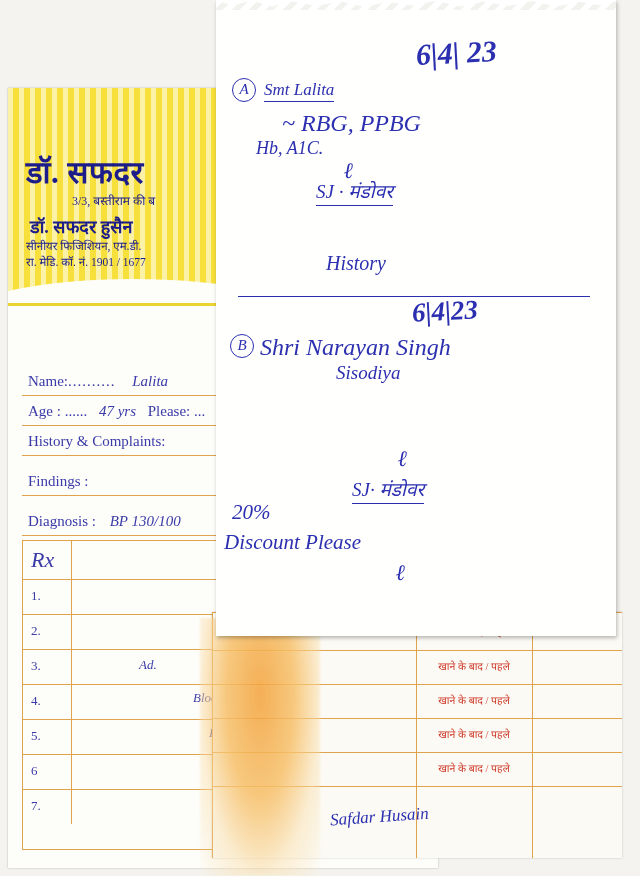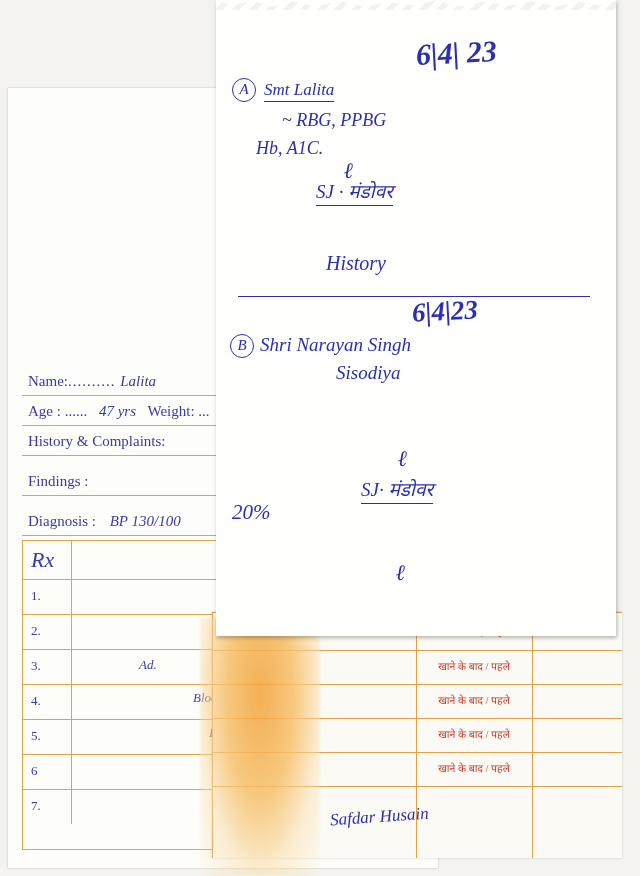--- a/index.html
+++ b/index.html
@@ -172,30 +172,37 @@
     font-size:15px;font-style:italic;
   }
 </style>
 </head>
 <body>
 
 <div class="page">
 
   <div class="pad">
 
+    <div class="pad-header">
+      <div class="doc-name">डॉ. सफदर</div>
+      <div class="doc-addr">3/3, बस्तीराम की ब</div>
+      <div class="doc-name2">डॉ. सफदर हुसैन</div>
+      <div class="doc-qual">सीनीयर फिजिशियन, एम.डी.</div>
+      <div class="doc-reg">रा. मेडि. कॉ. नं. 1901 / 1677</div>
+    </div>
 
     <div class="field-row" style="top:278px;">
       <span>Name:</span><span class="dots">..........</span>
-      <span style="font-family:'Liberation Serif',serif;font-style:italic;margin-left:1px;">Lalita</span>
+      <span style="font-family:'Liberation Serif',serif;font-style:italic;margin-left:13px;">Lalita</span>
     </div>
 
     <div class="field-row" style="top:308px;">
       <span>Age : ......</span>
       <span style="font-style:italic;margin:0 8px;">47 yrs</span>
-      <span>Weight: ...</span>
+      <span>Please: ...</span>
     </div>
 
     <div class="field-row" style="top:338px;">
       <span>History &amp; Complaints:</span>
     </div>
 
     <div class="field-row" style="top:378px;">
       <span>Findings :</span>
     </div>
 
@@ -297,39 +304,40 @@
   <div class="note">
     <div class="torn"></div>
 
     <div class="hw hw-strong" style="left:200px;top:36px;font-size:30px;transform:rotate(-3deg);">6|4| 23</div>
 
     <div class="hw" style="left:16px;top:78px;">
       <span class="circ">A</span>
     </div>
     <div class="hw ul" style="left:48px;top:80px;font-size:17px;">Smt Lalita</div>
 
-    <div class="hw" style="left:66px;top:110px;font-size:18px;">~ RBG, PPBG</div>
+    <div class="hw" style="left:66px;top:110px;font-size:24px;">~ RBG, PPBG</div>
     <div class="hw" style="left:40px;top:138px;font-size:18px;">Hb, A1C.</div>
 
     <div class="hw hw-strong" style="left:128px;top:158px;font-size:22px;">ℓ</div>
     <div class="hw ul" style="left:100px;top:178px;font-size:19px;">SJ · मंडोवर</div>
 
     <div class="hw" style="left:110px;top:252px;font-size:20px;">History</div>
 
     <div class="divider" style="top:296px;"></div>
 
     <div class="hw hw-strong" style="left:196px;top:296px;font-size:27px;transform:rotate(-3deg);">6|4|23</div>
 
     <div class="hw" style="left:14px;top:334px;">
       <span class="circ">B</span>
     </div>
-    <div class="hw" style="left:44px;top:334px;font-size:19px;">Shri Narayan Singh</div>
+    <div class="hw" style="left:44px;top:334px;font-size:24px;">Shri Narayan Singh</div>
     <div class="hw" style="left:120px;top:362px;font-size:19px;">Sisodiya</div>
 
 
     <div class="hw hw-strong" style="left:182px;top:446px;font-size:22px;">ℓ</div>
-    <div class="hw ul" style="left:145px;top:476px;font-size:19px;">SJ· मंडोवर</div>
+    <div class="hw ul" style="left:136px;top:476px;font-size:19px;">SJ· मंडोवर</div>
 
     <div class="hw" style="left:16px;top:500px;font-size:21px;">20%</div>
+    <div class="hw" style="left:8px;top:530px;font-size:21px;">Discount Please</div>
     <div class="hw hw-strong" style="left:180px;top:560px;font-size:22px;">ℓ</div>
   </div>
 
 </div>
 
 </body></html>

